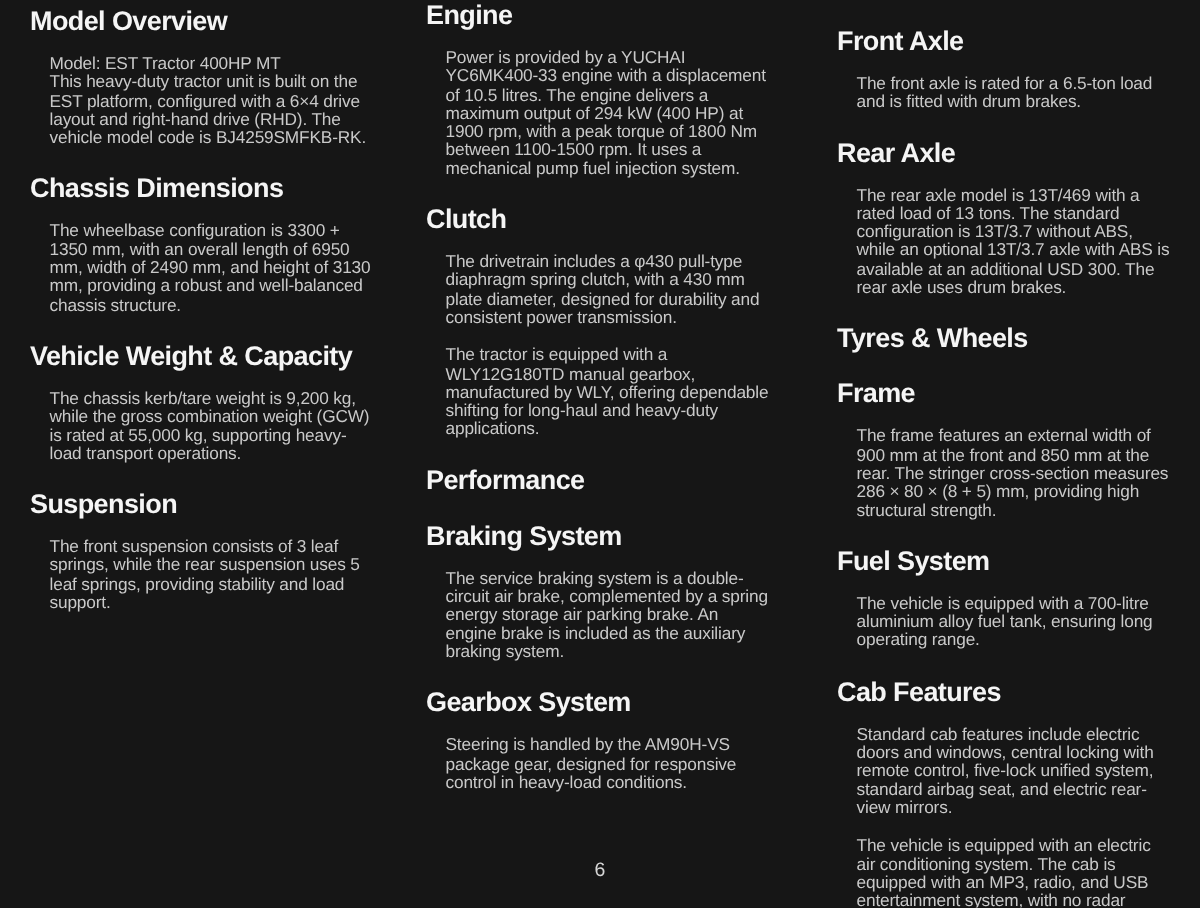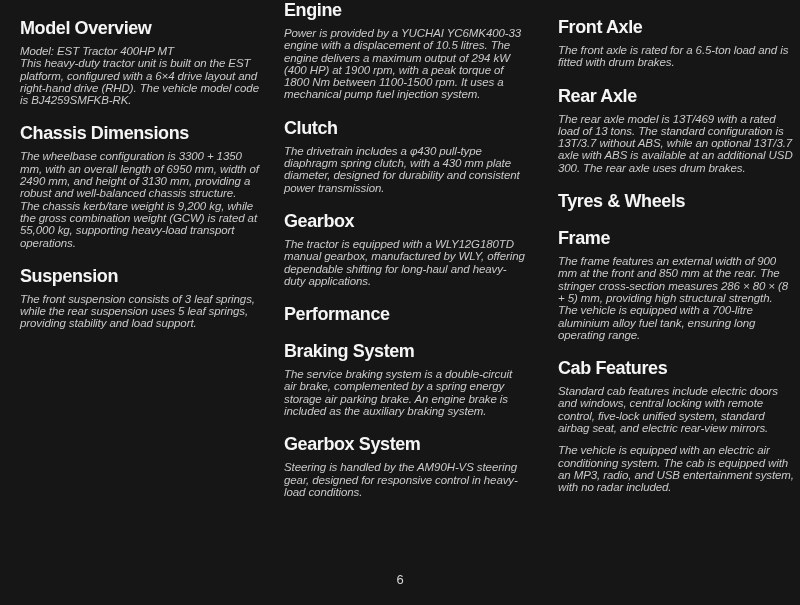--- a/index.html
+++ b/index.html
@@ -29,32 +29,31 @@
   .col-3 { left: 558px; width: 236px; }
 
   h2 {
     margin: 18px 0 7px 0;
     font-size: 18px;
     line-height: 19px;
     font-weight: bold;
     letter-spacing: -0.4px;
     color: var(--heading-color);
   }
-  .col-1 > section:first-child h2 { margin-top: 19px; }
+  .col-1 > section:first-child h2 { margin-top: 5px; }
   .col-2 > section:first-child h2 { margin-top: 1px; }
   .col-3 > section:first-child h2 { margin-top: 18px; }
 
   p {
-    margin: 0;
+    margin: 13px;
     font-size: 11.5px;
     line-height: 12.3px;
     letter-spacing: -0.1px;
     color: var(--body-color);
     white-space: pre-line;
-    font-style: italic;
   }
   p + p { margin-top: 10px; }
 
   .page-number {
     position: absolute;
     left: 0;
     right: 0;
     top: 572px;
     text-align: center;
     font-size: 13px;
@@ -70,71 +69,72 @@
     <section>
       <h2>Model Overview</h2>
       <p>Model: EST Tractor 400HP MT
 This heavy-duty tractor unit is built on the EST platform, configured with a 6×4 drive layout and right-hand drive (RHD). The vehicle model code is BJ4259SMFKB-RK.</p>
     </section>
     <section>
       <h2>Chassis Dimensions</h2>
       <p>The wheelbase configuration is 3300 + 1350 mm, with an overall length of 6950 mm, width of 2490 mm, and height of 3130 mm, providing a robust and well-balanced chassis structure.</p>
     </section>
     <section>
+      <h2>Vehicle Weight &amp; Capacity</h2>
       <p>The chassis kerb/tare weight is 9,200 kg, while the gross combination weight (GCW) is rated at 55,000 kg, supporting heavy-load transport operations.</p>
     </section>
     <section>
       <h2>Suspension</h2>
       <p>The front suspension consists of 3 leaf springs, while the rear suspension uses 5 leaf springs, providing stability and load support.</p>
     </section>
   </div>
 
   <div class="col col-2">
     <section>
       <h2>Engine</h2>
       <p>Power is provided by a YUCHAI YC6MK400-33 engine with a displacement of 10.5 litres. The engine delivers a maximum output of 294 kW (400 HP) at 1900 rpm, with a peak torque of 1800 Nm between 1100-1500 rpm. It uses a mechanical pump fuel injection system.</p>
     </section>
     <section>
       <h2>Clutch</h2>
       <p>The drivetrain includes a φ430 pull-type diaphragm spring clutch, with a 430 mm plate diameter, designed for durability and consistent power transmission.</p>
     </section>
     <section>
-      <h2>Gearbox</h2>
       <p>The tractor is equipped with a WLY12G180TD manual gearbox, manufactured by WLY, offering dependable shifting for long-haul and heavy-duty applications.</p>
     </section>
     <section>
       <h2>Performance</h2>
     </section>
     <section>
       <h2>Braking System</h2>
       <p>The service braking system is a double-circuit air brake, complemented by a spring energy storage air parking brake. An engine brake is included as the auxiliary braking system.</p>
     </section>
     <section>
       <h2>Gearbox System</h2>
-      <p>Steering is handled by the AM90H-VS steering gear, designed for responsive control in heavy-load conditions.</p>
+      <p>Steering is handled by the AM90H-VS package gear, designed for responsive control in heavy-load conditions.</p>
     </section>
   </div>
 
   <div class="col col-3">
     <section>
       <h2>Front Axle</h2>
       <p>The front axle is rated for a 6.5-ton load and is fitted with drum brakes.</p>
     </section>
     <section>
       <h2>Rear Axle</h2>
       <p>The rear axle model is 13T/469 with a rated load of 13 tons. The standard configuration is 13T/3.7 without ABS, while an optional 13T/3.7 axle with ABS is available at an additional USD 300. The rear axle uses drum brakes.</p>
     </section>
     <section>
       <h2>Tyres &amp; Wheels</h2>
     </section>
     <section>
       <h2>Frame</h2>
       <p>The frame features an external width of 900 mm at the front and 850 mm at the rear. The stringer cross-section measures 286 × 80 × (8 + 5) mm, providing high structural strength.</p>
     </section>
     <section>
+      <h2>Fuel System</h2>
       <p>The vehicle is equipped with a 700-litre aluminium alloy fuel tank, ensuring long operating range.</p>
     </section>
     <section>
       <h2>Cab Features</h2>
       <p>Standard cab features include electric doors and windows, central locking with remote control, five-lock unified system, standard airbag seat, and electric rear-view mirrors.</p>
       <p>The vehicle is equipped with an electric air conditioning system. The cab is equipped with an MP3, radio, and USB entertainment system, with no radar included.</p>
     </section>
   </div>
 
   <div class="page-number">6</div>

